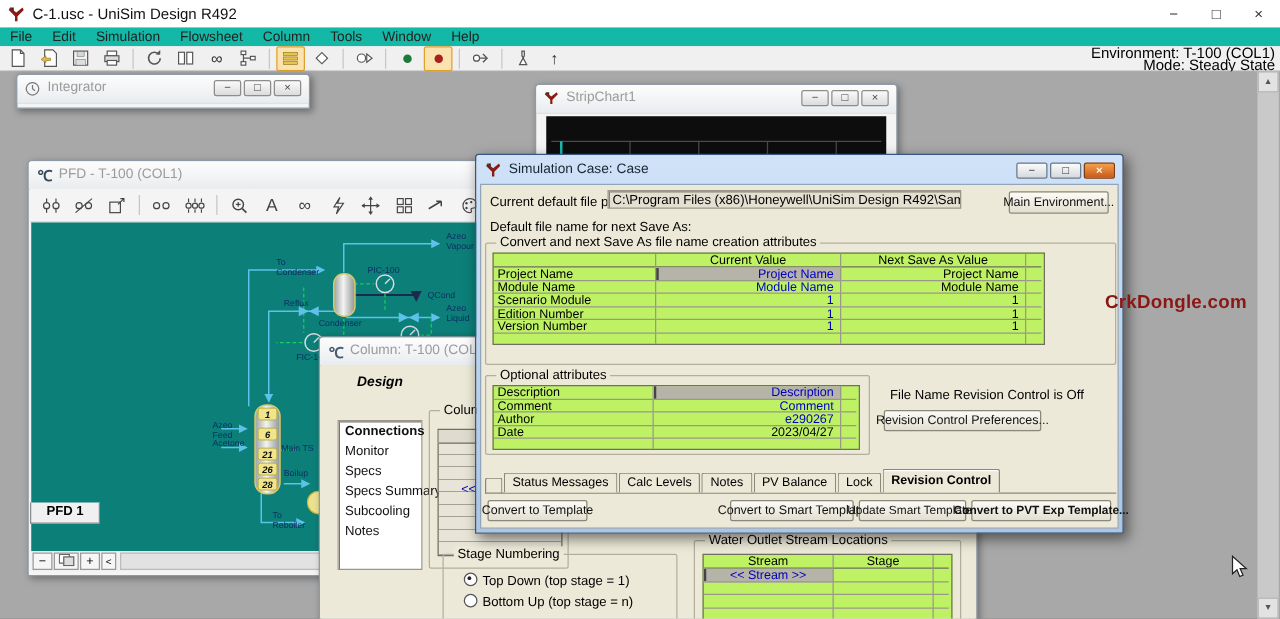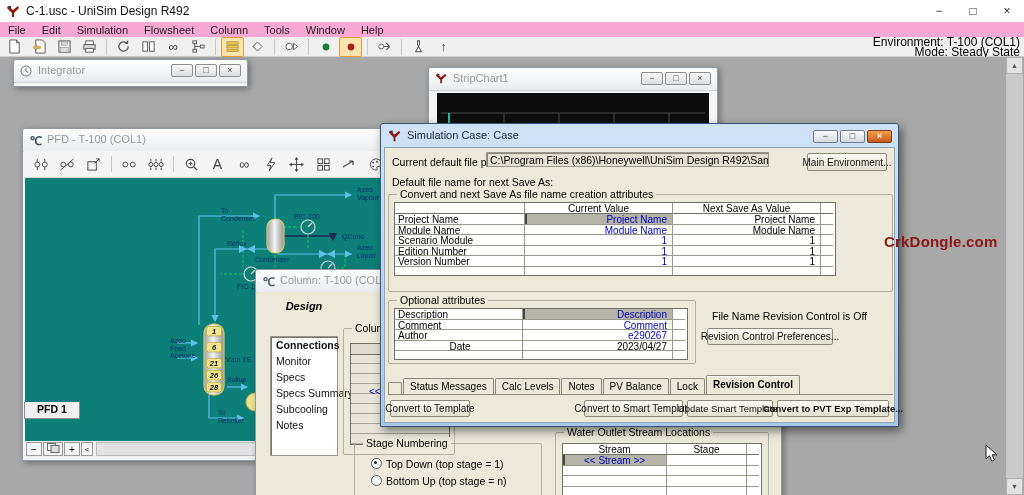--- a/index.html
+++ b/index.html
@@ -3,21 +3,21 @@
 <meta charset="utf-8">
 <style>
   html,body{margin:0;padding:0;}
   body{font-family:"Liberation Sans",sans-serif;background:#666;}
   #screen{position:relative;width:1024px;height:495px;overflow:hidden;background:#a8a8a8;font-size:11px;color:#000;}
   .abs{position:absolute;}
   
   #titlebar{left:0;top:0;width:1024px;height:22px;background:#ffffff;border-bottom:1px solid #d9d9d9;}
   #titlebar .ttl{position:absolute;left:26px;top:4px;font-size:12px;color:#111;white-space:nowrap;}
   .capbtn{position:absolute;top:0;width:34px;height:22px;text-align:center;line-height:22px;font-size:12px;color:#333;}
-  #menubar{left:0;top:22px;width:1024px;height:15px;background:#f9a8d4;border-bottom:1px solid #e3e3e3;display:flex;align-items:center;}
+  #menubar{left:0;top:22px;width:1024px;height:15px;background:#14b8a6;border-bottom:1px solid #e3e3e3;display:flex;align-items:center;}
   #menubar span{padding:0 8px;font-size:11px;color:#222;}
   #toolbar{left:0;top:37px;width:1024px;height:20px;background:#f0f0f0;border-bottom:1px solid #cfcfcf;display:flex;align-items:center;padding-left:2px;box-sizing:border-box;}
   .icn{width:21px;height:18px;display:flex;align-items:center;justify-content:center;margin:0 1px;border:1px solid transparent;border-radius:2px;font-size:13px;color:#333;}
   .icn svg{display:block;}
   .icn.active{background:#fbe3b0;border-color:#e0a030;}
   .tsep{width:1px;height:16px;background:#c6c6c6;margin:0 4px;}
   #envbox{right:4px;top:37px;text-align:right;font-size:12px;line-height:10px;color:#000;padding-top:0px;}
   
   #workspace{left:0;top:57px;width:1024px;height:438px;background:#a8a8a8;}
   
@@ -33,21 +33,21 @@
   #dialog .cap{position:absolute;left:2px;top:2px;width:513px;height:20px;}
   #dialog .cap .wt{position:absolute;left:24px;top:3px;font-size:11px;color:#1a2633;white-space:nowrap;}
   #dlg-content{position:absolute;left:3px;top:23px;width:511px;height:276px;background:#ece9d8;border:1px solid #91a4ba;box-sizing:border-box;}
   .dbtn{position:absolute;top:4px;width:25px;height:13px;border-radius:2px;text-align:center;line-height:11px;font-size:9px;box-sizing:border-box;background:linear-gradient(#fbfbfb,#d5d9de);border:1px solid #6c7a8a;color:#333;}
   .dbtn.close{background:linear-gradient(#f5a04a,#c85a1c);border-color:#7c3c12;color:#fff;font-weight:bold;}
   .lbl{position:absolute;font-size:10.5px;white-space:nowrap;}
   .field{position:absolute;height:15px;background:#e3e0d2;border:1px solid #9a978a;box-shadow:inset 1px 1px 0 #868375;font-size:10.5px;line-height:14px;padding:0 3px;overflow:hidden;white-space:nowrap;box-sizing:border-box;}
   .pbtn{position:absolute;background:linear-gradient(#fcfbf6,#e2dfd0);border:1px solid #8a887a;border-radius:2px;font-size:10px;text-align:center;color:#111;box-sizing:border-box;display:flex;align-items:center;justify-content:center;white-space:nowrap;}
   .grp{position:absolute;border:1px solid #b2af9f;border-radius:2px;}
   .grp .lg{position:absolute;top:-7px;left:8px;background:#ece9d8;padding:0 3px;font-size:10.5px;white-space:nowrap;}
-  .tbl{position:absolute;border:1px solid #6f6f63;background:#ffffff;}
+  .tbl{position:absolute;border:1px solid #6f6f63;background:#bef264;}
   .trow{display:flex;}
   .trow .c{border-right:1px solid #9a978b;border-bottom:1px solid #9a978b;font-size:10px;line-height:10px;height:10.5px;overflow:hidden;white-space:nowrap;box-sizing:border-box;padding-top:1px;}
   .trow.hd .c{height:11px;text-align:center;border-bottom:1px solid #6f6f63;}
   .c.n{padding-left:3px;}
   .c.v{text-align:right;padding-right:5px;}
   .blue{color:#0000bf;}
   .selcell{background:#b6b3a8;box-shadow:inset 2px 0 0 #444;}
   .tabs{position:absolute;display:flex;align-items:flex-end;}
   .tab{height:15px;border:1px solid #8a887a;border-bottom:none;background:#ece9d8;font-size:10px;line-height:15px;padding:0 6px;margin-right:1px;border-radius:2px 2px 0 0;white-space:nowrap;}
   .tab.active{height:18px;font-weight:bold;line-height:18px;box-shadow:inset 0 1px 0 #fff;}
@@ -585,21 +585,21 @@
             <div class="c n" style="width:128px;">Comment</div>
             <div class="c v blue" style="width:150px;">Comment</div>
             <div class="c" style="width:12px;border-right:none;"></div>
           </div>
           <div class="trow">
             <div class="c n" style="width:128px;">Author</div>
             <div class="c v blue" style="width:150px;">e290267</div>
             <div class="c" style="width:12px;border-right:none;"></div>
           </div>
           <div class="trow">
-            <div class="c n" style="width:128px;text-align:center;">Date</div>
+            <div class="c n" style="width:128px;">Date</div>
             <div class="c v" style="width:150px;">2023/04/27</div>
             <div class="c" style="width:12px;border-right:none;"></div>
           </div>
           <div class="trow">
             <div class="c" style="width:128px;height:8px;border-bottom:none;"></div>
             <div class="c" style="width:150px;height:8px;border-bottom:none;"></div>
             <div class="c" style="width:12px;height:8px;border:none;"></div>
           </div>
         </div>
 

